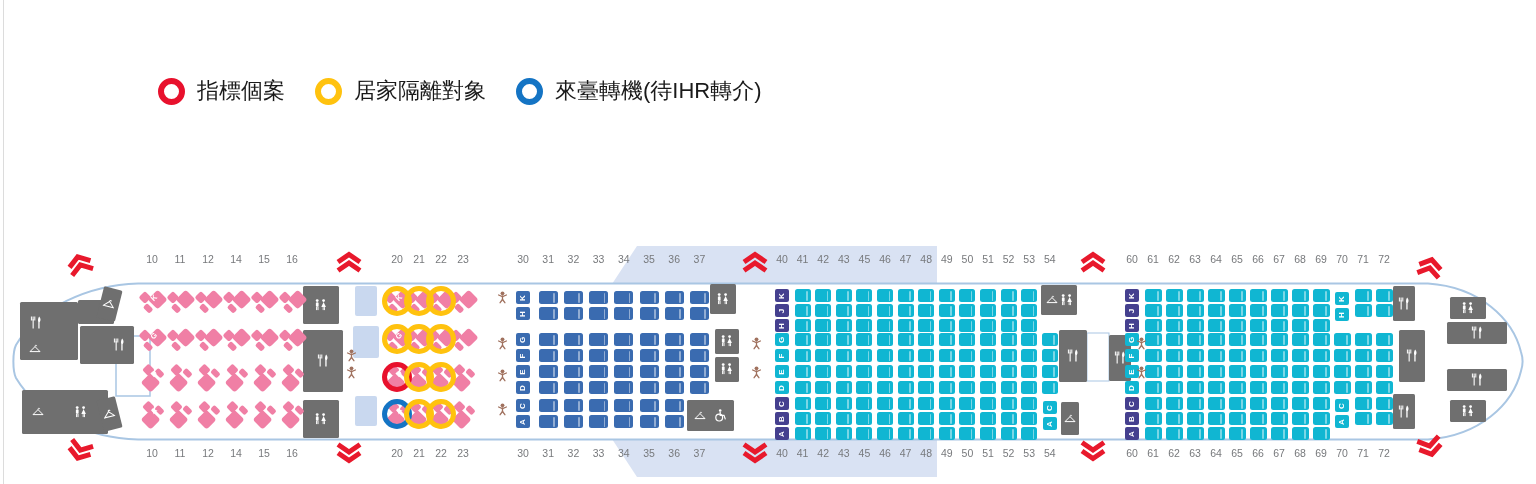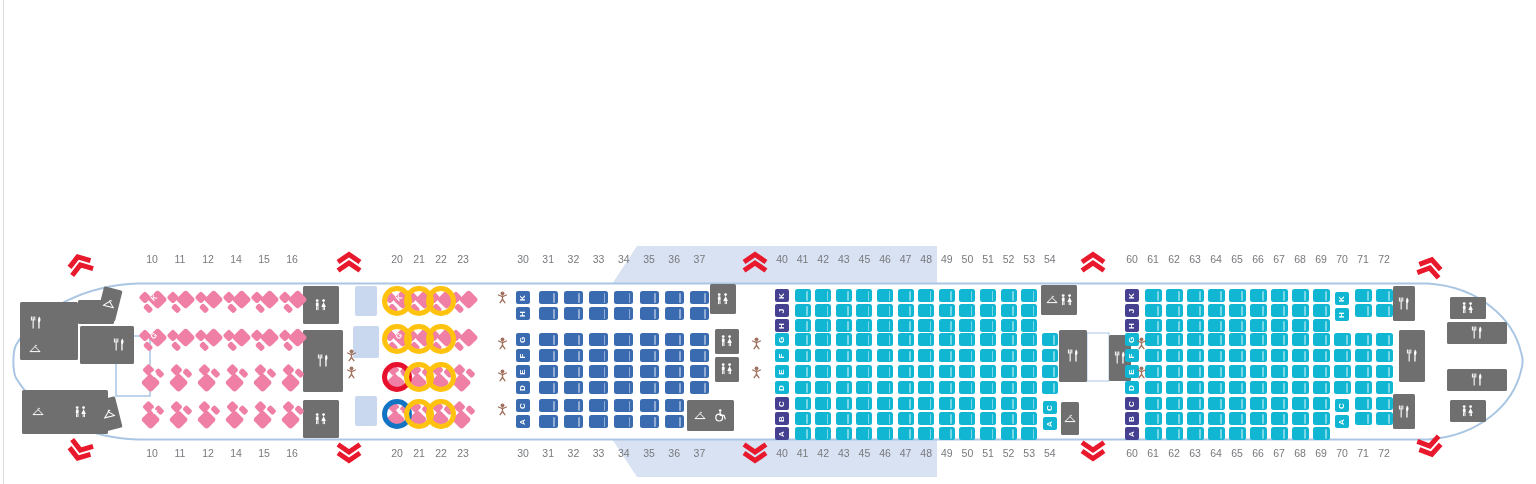--- a/index.html
+++ b/index.html
@@ -31,20 +31,34 @@
   .chev{position:absolute;line-height:0;}
   .bass{position:absolute;line-height:0;}
   svg{display:block;}
 </style>
 </head>
 <body>
 
 <div id="stage">
   <div class="edge-line"></div>
 
+  <div class="legend">
+    <div class="legend-item">
+      <span class="ring" style="border-color: rgb(232, 17, 45);"></span>
+      <span>指標個案</span>
+    </div>
+    <div class="legend-item">
+      <span class="ring" style="border-color: rgb(255, 194, 14);"></span>
+      <span>居家隔離對象</span>
+    </div>
+    <div class="legend-item">
+      <span class="ring" style="border-color: rgb(20, 116, 196);"></span>
+      <span>來臺轉機(待IHR轉介)</span>
+    </div>
+  </div>
 
   <div id="map" style="position:absolute;inset:0;">
       <div style="position: absolute; inset: 0px;">
         <svg width="1536" height="484" viewBox="0 0 1536 484">
    <polygon points="637,246 937,246 937,284 612,284" fill="#d9e2f3"></polygon>
    <polygon points="612,439 937,439 937,477 637,477" fill="#d9e2f3"></polygon>
    <path d="M16,345 C38,308 88,285 138,283.5 L1428,283.5 C1480,287 1513,319 1521,352 C1523,358 1523,365 1521,371 C1513,404 1480,436 1428,439.5 L138,439.5 C88,438 38,415 16,378 C12.5,371 12.5,352 16,345 Z" fill="#ffffff" stroke="#a9c6e3" stroke-width="2"></path>
    <rect x="116" y="336" width="34" height="60" fill="#fff" stroke="#a9c6e3" stroke-width="1.5"></rect>
    <rect x="1087" y="333" width="22" height="48" fill="#fff" stroke="#a9c6e3" stroke-width="1"></rect>
  </svg>

